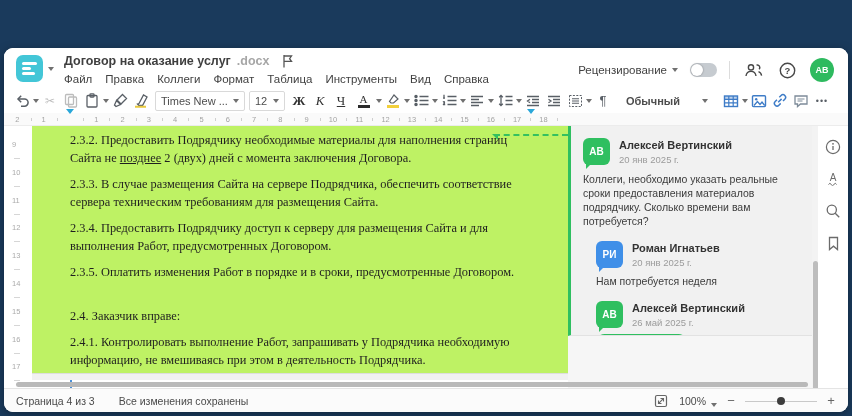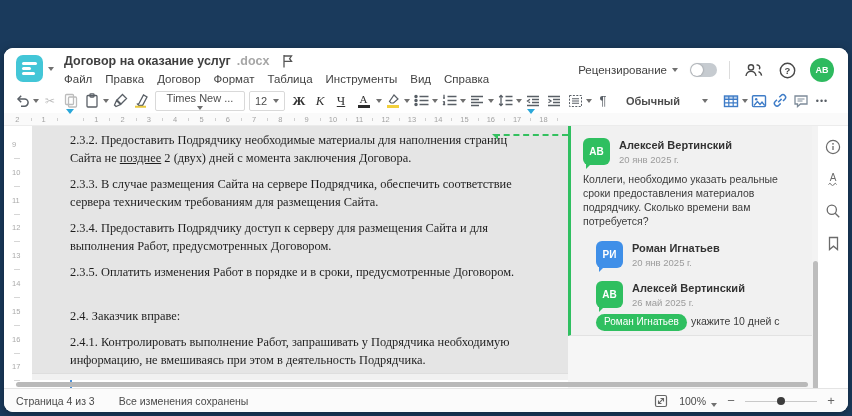--- a/index.html
+++ b/index.html
@@ -36,39 +36,39 @@
   .toggle .knob{ position:absolute; left:1px; top:1px; width:12px; height:12px; background:#fff; border-radius:50%; box-shadow:0 0 2px rgba(0,0,0,.4);}
   .hdr-div{ width:1px; height:18px; background:#dcdcdc;}
   .avatar{ width:24px; height:24px; border-radius:50%; background:#2eba5f; color:#fff; font-size:9px; font-weight:bold; display:flex; align-items:center; justify-content:center;}
   
   .toolbar{ position:absolute; top:40px; left:0; right:0; height:25px; display:flex; align-items:center; padding:0 8px; gap:1px;}
   .tbtn{ min-width:20px; height:21px; display:flex; align-items:center; justify-content:center; border-radius:2px; color:#595f66; font-size:12px; padding:0 2px;}
   .tbtn.disabled{ color:#bcbcbc;}
   .tgl-letter{ font-family:"Liberation Serif",serif; font-size:13px; color:#333; width:19px; text-align:center;}
   .b{font-weight:bold}.i{font-style:italic}.u{text-decoration:underline}
   .sel{ display:flex; align-items:center; justify-content:space-between; border:1px solid #d9d9d9; border-radius:2px; height:20px; padding:0 5px; font-size:11px; color:#4d4d4d; background:#fff;}
-  .sel-font{ width:90px; margin:0 3px;flex-direction:column;}
+  .sel-font{ width:90px; margin:0 3px;}
   .sel-size{ width:36px; margin-right:3px;}
   .sel-style{ width:94px; margin:0 6px; border-color:transparent;font-weight:bold;}
   .color-btn{ display:flex; flex-direction:column; align-items:center; line-height:10px;}
   .color-btn .bar{ width:12px; height:3px; margin-top:1px;}
   .svg-ic{ display:block;}
   
   .hruler{ position:absolute; top:65px; left:0; right:0; height:13px; background:#fafafa; border-bottom:1px solid #ececec;}
   .hnum{ position:absolute; top:2px; font-size:7.5px; color:#a3a3a3; transform:translateX(-50%);}
   .htick{ position:absolute; top:5px; width:1px; height:3px; background:#cfcfcf;}
   .hmarker{ position:absolute; top:1px; width:8px; transform:translateX(-50%);}
   .hmarker .td{ width:0;height:0;border-left:4px solid transparent;border-right:4px solid transparent;border-top:5px solid #2aa7d9;}
   .hmarker .tu{ width:0;height:0;border-left:4px solid transparent;border-right:4px solid transparent;border-bottom:5px solid #2aa7d9; margin-top:1px;}
   
   .main{ position:absolute; top:78px; bottom:24px; left:0; right:0; background:#fff;}
   .vruler{ position:absolute; left:0; top:0; bottom:0; width:28px; background:#fff;}
   .vnum{ position:absolute; left:8px; font-size:7.5px; color:#aaa;}
   .vtick{ position:absolute; left:10px; width:6px; height:1px; background:#d6d6d6;}
-  .doc-canvas{ position:absolute; left:28px; top:0; bottom:8px; width:536px; background:#e5e5e5; cursor:text;}
+  .doc-canvas{ position:absolute; left:28px; top:0; bottom:8px; width:536px; background:#bef264; cursor:text;}
   .doc-text{ position:absolute; left:38px; top:6px; width:468px;
     font-family:"Liberation Serif","DejaVu Serif",serif; font-size:12.4px; line-height:17.5px; color:#1f1f1f;}
   .para{ margin-bottom:9px;}
   .para.gap{ margin-top:8px; padding-top:17px;}
   .run-u{ text-decoration:underline;}
   .run-spell{ color:#3b82d4; text-decoration:underline; text-decoration-style:wavy; text-decoration-color:#3b82d4;}
   .caret-cursor{ width:1.8px; height:14px; background:#4a90d9; margin-top:5px;}
   .page-bottom{ position:absolute; left:0; right:0; bottom:0; height:7px; background:#f1f1f1; border-top:1px solid #dedede;}
   .connector{ position:absolute; top:8px; left:490px; width:74px; border-top:2px dashed #34c05f;}
   .connector .arrow{ position:absolute; left:-2px; top:-2px; width:0; height:0; border-top:6px solid #34c05f; border-left:6px solid transparent;}
@@ -126,21 +126,21 @@
           <span class="doc-ext">.docx</span>
         <span class="flag-btn">
           <svg class="svg-ic" width="13" height="14" viewBox="0 0 13 14">
               <path d="M3 1v12.5 M3 2h7.5l-1.9 2.7 1.9 2.7H3" fill="none" stroke="#555" stroke-width="1.3"></path>
             </svg>
         </span>
       </div>
       <div class="menu-row">
           <span class="menu-item">Файл</span>
           <span class="menu-item">Правка</span>
-          <span class="menu-item">Договор</span>
+          <span class="menu-item">Коллеги</span>
           <span class="menu-item">Формат</span>
           <span class="menu-item">Таблица</span>
           <span class="menu-item">Инструменты</span>
           <span class="menu-item">Вид</span>
           <span class="menu-item">Справка</span>
         </div>
     </div>
     <div class="header-right">
       <span class="review-label">
         <span>Рецензирование</span>
@@ -424,20 +424,21 @@
             <div class="c-body">Коллеги, необходимо указать реальные сроки предоставления материалов подрядчику. Сколько времени вам потребуется?</div>
           </div>
           <div class="comment reply">
             <div class="c-head">
               <div class="c-avatar" style="--c: #3f8fe8;">РИ</div>
               <div>
                 <div class="c-name">Роман Игнатьев</div>
                 <div class="c-date">20 янв 2025 г.</div>
               </div>
             </div>
+            <div class="c-body">Нам потребуется неделя</div>
           </div>
           <div class="comment reply">
             <div class="c-head">
               <div class="c-avatar" style="--c: #2fbf60;">АВ</div>
               <div>
                 <div class="c-name">Алексей Вертинский</div>
                 <div class="c-date">26 май 2025 г.</div>
               </div>
             </div>
             <div class="c-body"><span class="mention-pill">Роман Игнатьев</span>укажите 10 дней с запасом</div>

